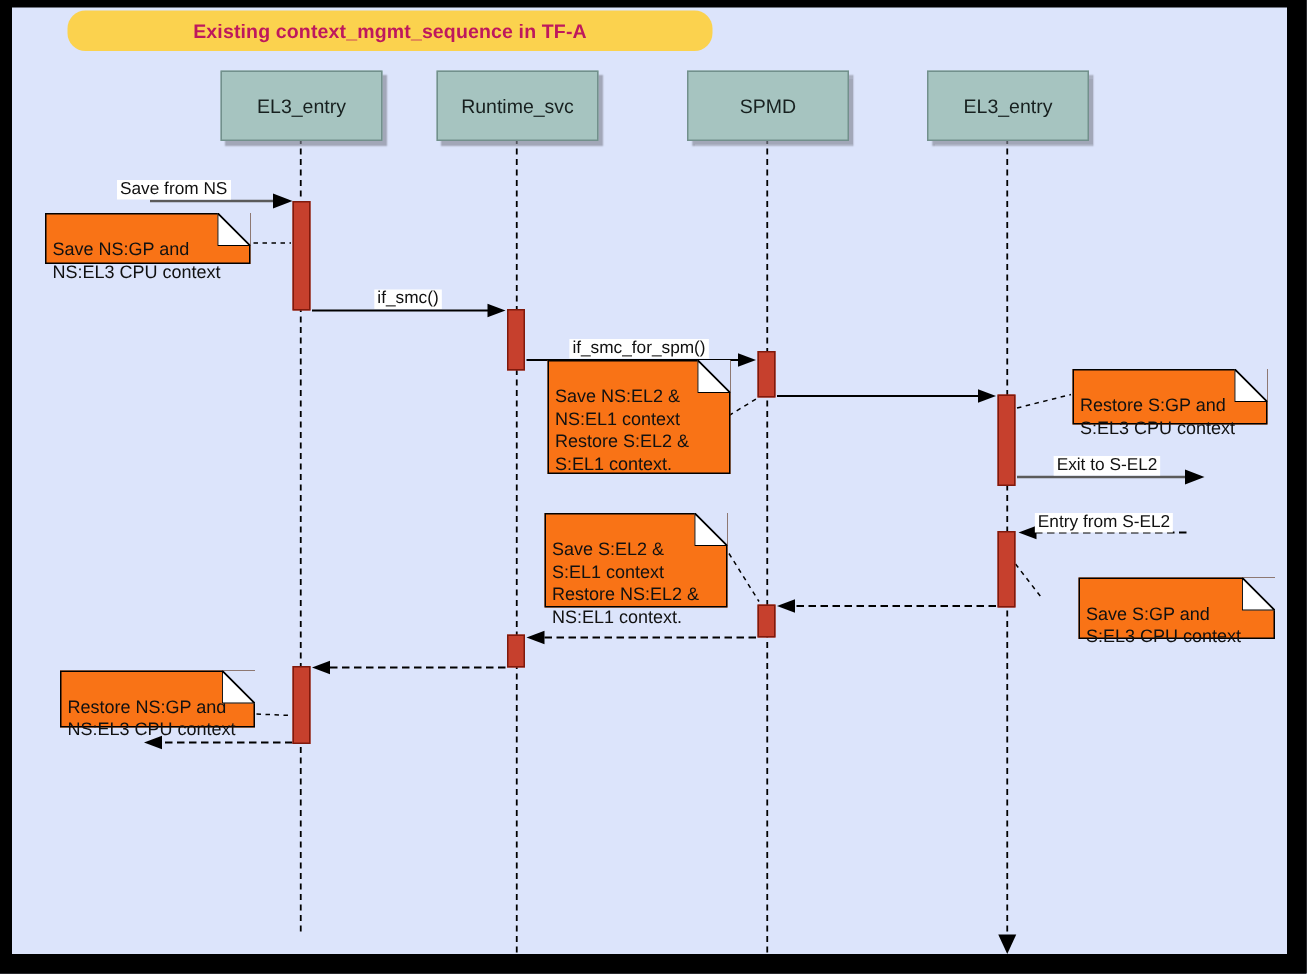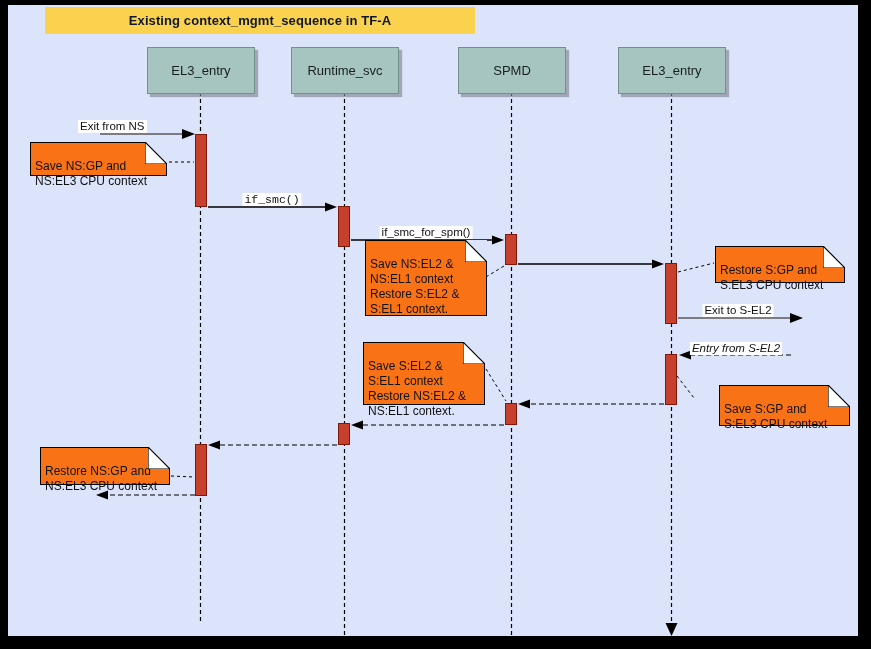--- a/index.html
+++ b/index.html
@@ -9,23 +9,23 @@
   }
   #canvas{
     position:absolute;left:8px;top:5px;width:850px;height:631px;
     background:#dce4fb;
   }
   
   .abs{position:absolute;}
   #svg-layer{position:absolute;left:0;top:0;width:871px;height:649px;pointer-events:none;}
 
   #title-pill{
-    left:45px;top:7px;width:430px;height:27px;border-radius:0;
+    left:45px;top:7px;width:430px;height:27px;border-radius:12px;
     background:#fbd24e;display:flex;align-items:center;justify-content:center;
-    font-size:13px;font-weight:bold;color:#0f172a;letter-spacing:.1px;
+    font-size:13px;font-weight:bold;color:#be185d;letter-spacing:.1px;
   }
 
   .lifeline-head{
     top:47px;width:106px;height:45px;background:#a6c4c0;border:1px solid #72908c;
     box-shadow:3px 3px 1px rgba(130,134,148,.65);
     display:flex;align-items:center;justify-content:center;
     font-size:13px;color:#17201f;
   }
   #head-1{left:147px;} #head-2{left:291px;} #head-3{left:458px;} #head-4{left:618px;}
 
@@ -39,24 +39,24 @@
   #act-5{left:665px;top:354px;height:51px;}
   #act-6{left:505px;top:403px;height:22px;}
   #act-7{left:338px;top:423px;height:22px;}
   #act-8{left:195px;top:444px;height:52px;}
 
   .msg-label{
     background:#fff;padding:0 2px;font-size:11.5px;color:#111;line-height:13px;
     white-space:nowrap;
   }
   #lbl-entry-ns{left:78px;top:120px;}
-  #lbl-if-smc{left:272px;top:193px;transform:translateX(-50%);font-family:Liberation Mono, monospace;}
+  #lbl-if-smc{left:272px;top:193px;transform:translateX(-50%);}
   #lbl-if-smc-spm{left:426px;top:226px;transform:translateX(-50%);}
   #lbl-exit-sel2{left:738px;top:304px;transform:translateX(-50%);}
-  #lbl-entry-sel2{left:736px;top:342px;transform:translateX(-50%);font-style:italic;}
+  #lbl-entry-sel2{left:736px;top:342px;transform:translateX(-50%);}
 
   .note{
     background:#f97316;border:1px solid #000;box-sizing:border-box;
     font-size:12px;line-height:15px;color:#111;white-space:pre-line;
     padding:1px 0 0 4px;
   }
   .note .fold{position:absolute;top:-1px;right:-1px;width:22px;height:22px;}
   #note-1{left:30px;top:142px;width:137px;height:34px;}
   #note-2{left:365px;top:240px;width:122px;height:76px;}
   #note-3{left:715px;top:246px;width:130px;height:37px;}
@@ -165,21 +165,21 @@
 
   <div id="act-1" class="abs activation"></div>
   <div id="act-2" class="abs activation"></div>
   <div id="act-3" class="abs activation"></div>
   <div id="act-4" class="abs activation"></div>
   <div id="act-5" class="abs activation"></div>
   <div id="act-6" class="abs activation"></div>
   <div id="act-7" class="abs activation"></div>
   <div id="act-8" class="abs activation"></div>
 
-  <div id="lbl-entry-ns" class="abs msg-label">Exit from NS</div>
+  <div id="lbl-entry-ns" class="abs msg-label">Save from NS</div>
   <div id="lbl-if-smc" class="abs msg-label">if_smc()</div>
   <div id="lbl-if-smc-spm" class="abs msg-label">if_smc_for_spm()</div>
   <div id="lbl-exit-sel2" class="abs msg-label">Exit to S-EL2</div>
   <div id="lbl-entry-sel2" class="abs msg-label">Entry from S-EL2</div>
 
   <div id="note-1" class="abs note">
     <span>Save NS:GP and
 NS:EL3 CPU context</span>
     <svg class="fold" viewBox="0 0 22 22">
       <polygon points="0,0 22,0 22,22" fill="#dce4fb"></polygon>

